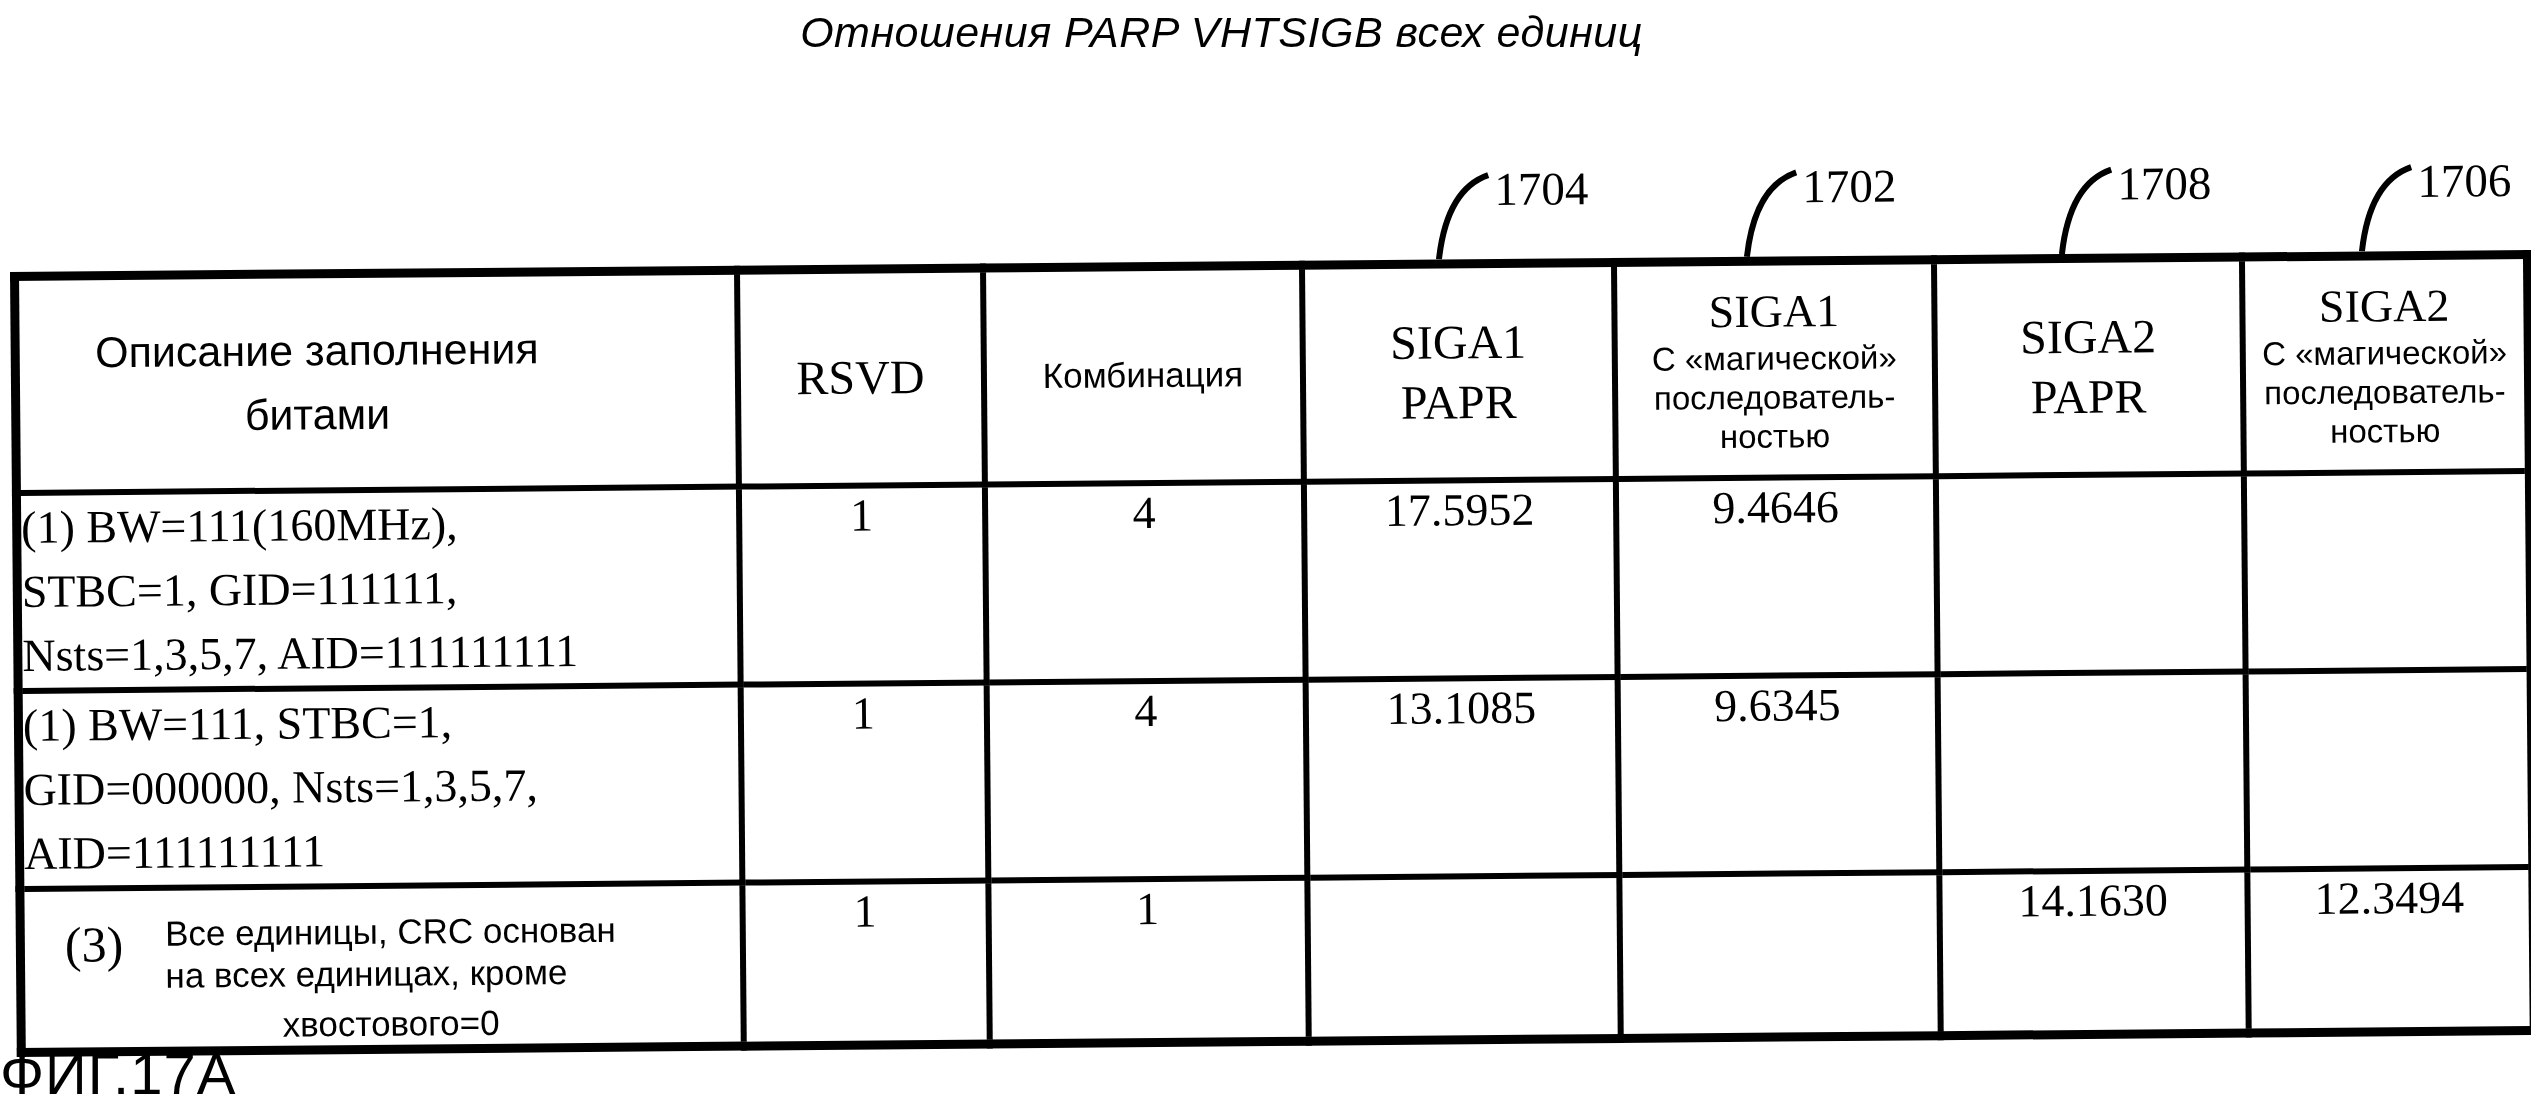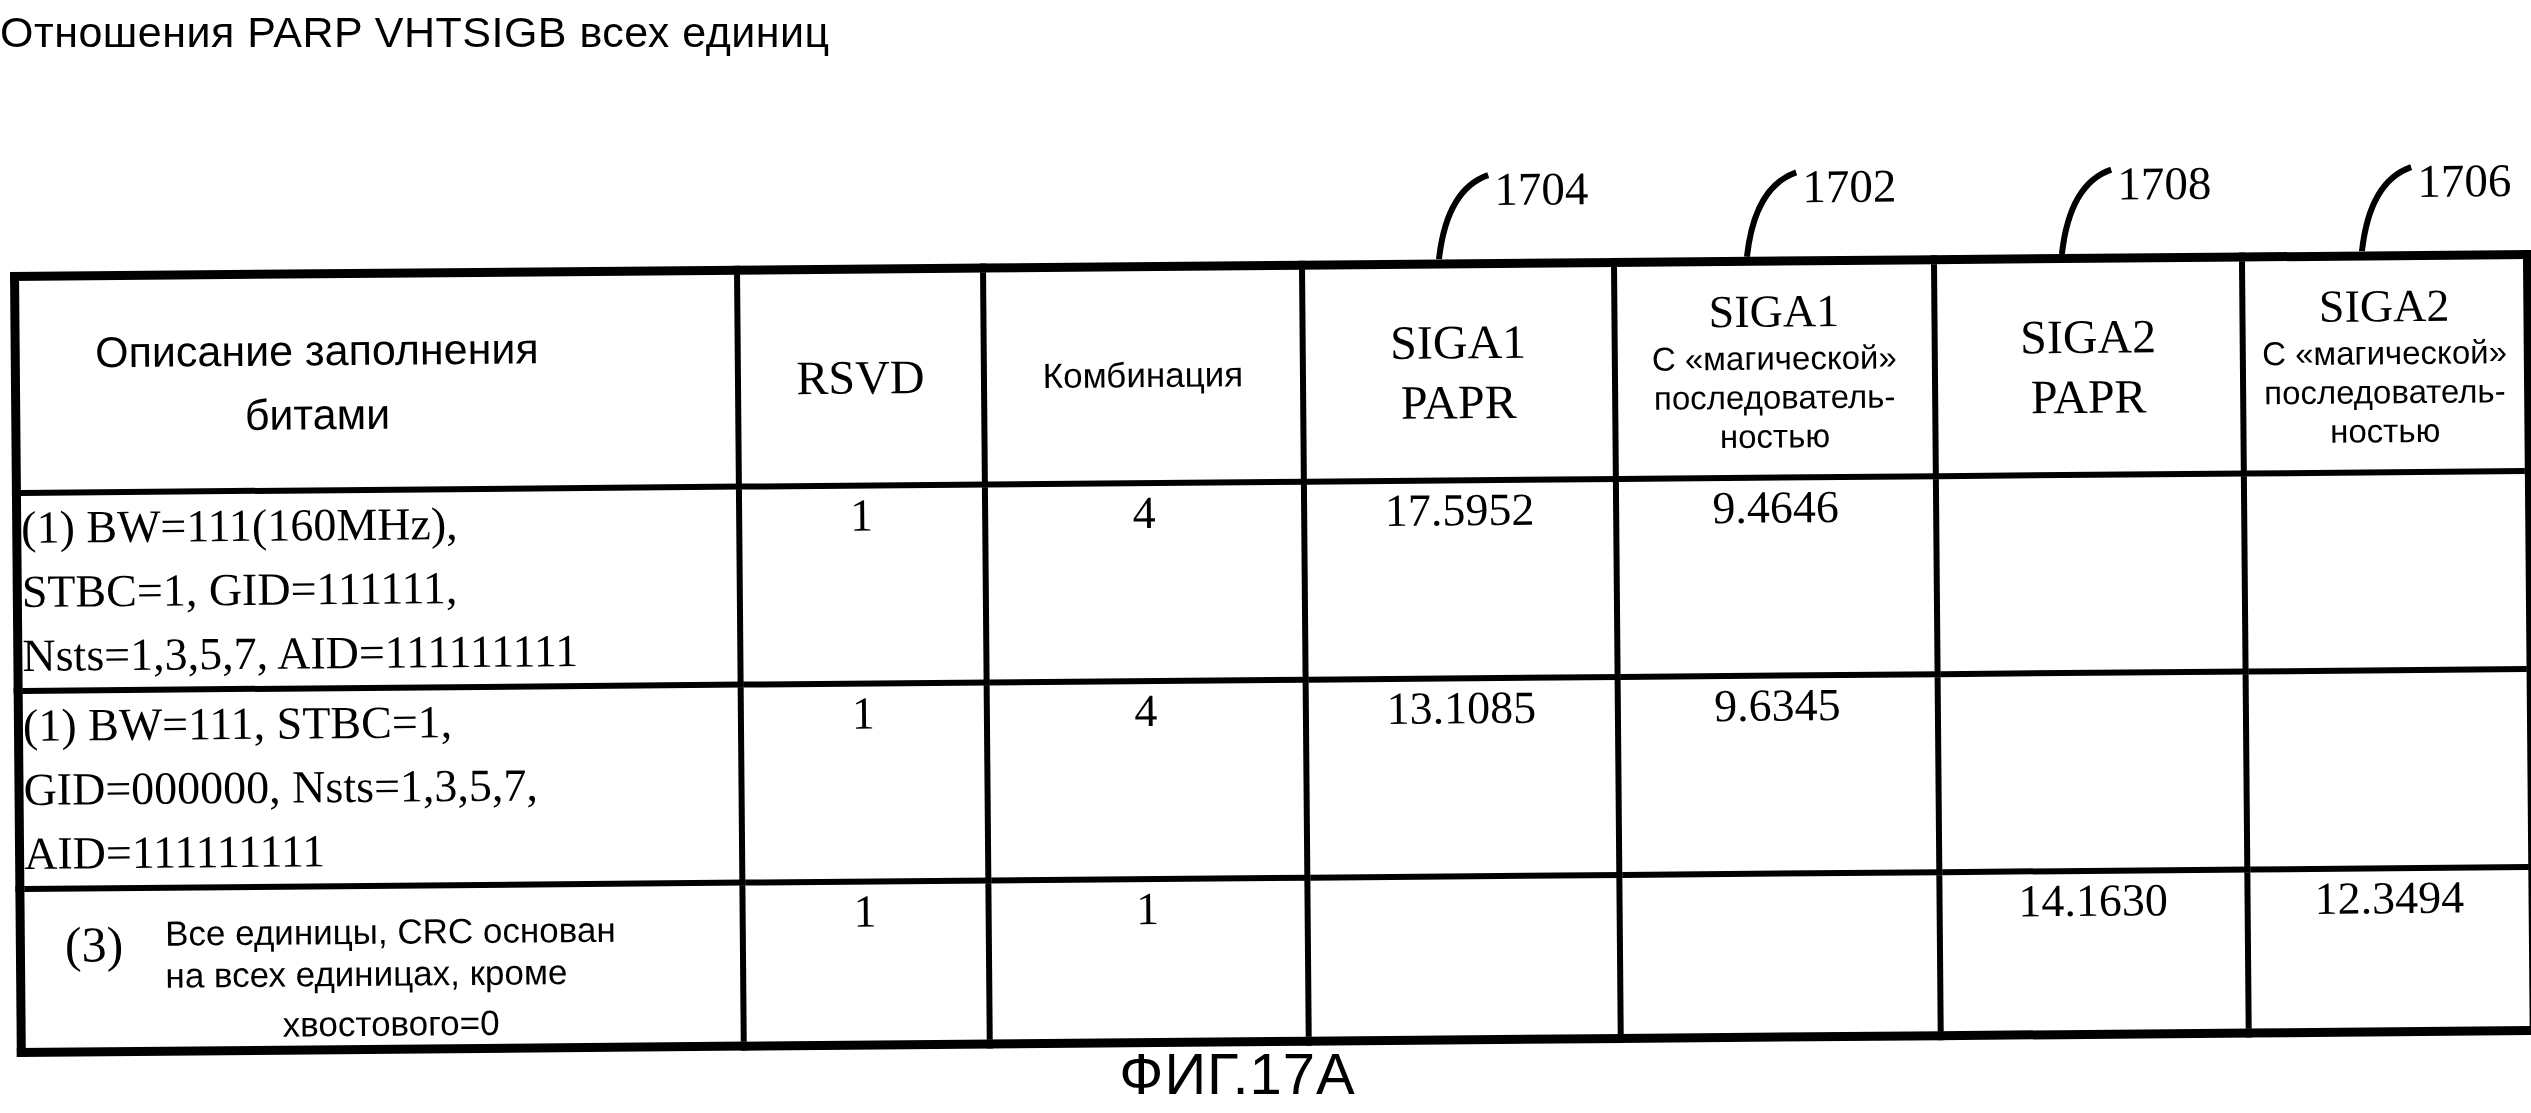--- a/index.html
+++ b/index.html
@@ -4,22 +4,23 @@
 <style>
   html,body{margin:0;padding:0;}
   body{
     width:2531px;height:1113px;position:relative;overflow:hidden;
     background:#ffffff;color:#000;
     font-family:"Liberation Sans",sans-serif;
     -webkit-font-smoothing:antialiased;
   }
   .page-title{
     position:absolute;top:8px;left:0;width:2443px;
-    font-size:43px;letter-spacing:0.5px;
+    text-align:center;font-size:43px;letter-spacing:0.5px;
     font-family:"Liberation Sans",sans-serif;
+    font-style:italic;
   }
   
   .figure-wrap{
     position:absolute;left:10px;top:162px;width:2513px;
     transform:rotate(-0.5deg);transform-origin:0px 110px;
   }
   .refs{position:relative;height:110px;width:100%;}
   .ref{position:absolute;bottom:0;}
   .ref svg{display:block;}
   .ref text{
@@ -69,21 +70,21 @@
   .desc3-marker{
     font-family:"Liberation Serif",serif;font-size:50px;
     padding:24px 0 0 40px;flex:0 0 auto;
   }
   .desc3-text{
     font-family:"Liberation Sans",sans-serif;font-size:35px;line-height:42px;
     padding-top:22px;margin-left:42px;
   }
   .desc3-text .l3{text-align:center;margin-top:8px;}
   .caption{
-    position:absolute;top:1040px;left:0;width:2475px;text-align:center;
+    position:absolute;top:1040px;left:0;width:2475px;
     font-family:"Liberation Sans",sans-serif;font-size:58px;letter-spacing:1px;
   }
 </style>
 </head>
 <body>
 
 <div class="page-title">Отношения PARP VHTSIGB всех единиц</div>
 
 <div class="figure-wrap">
 

